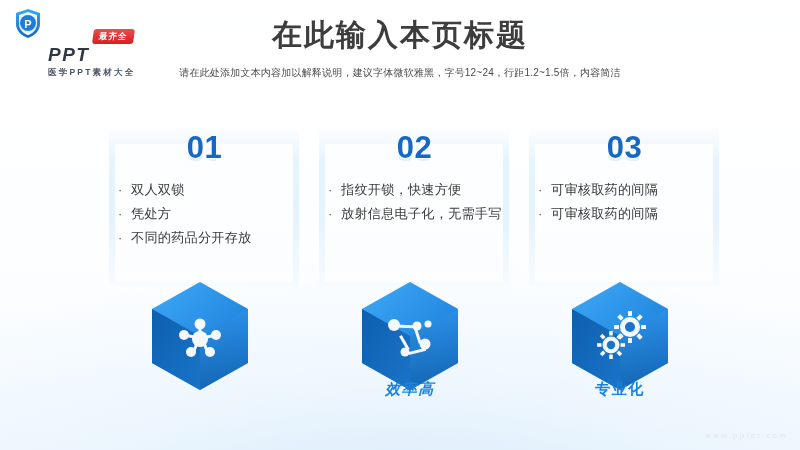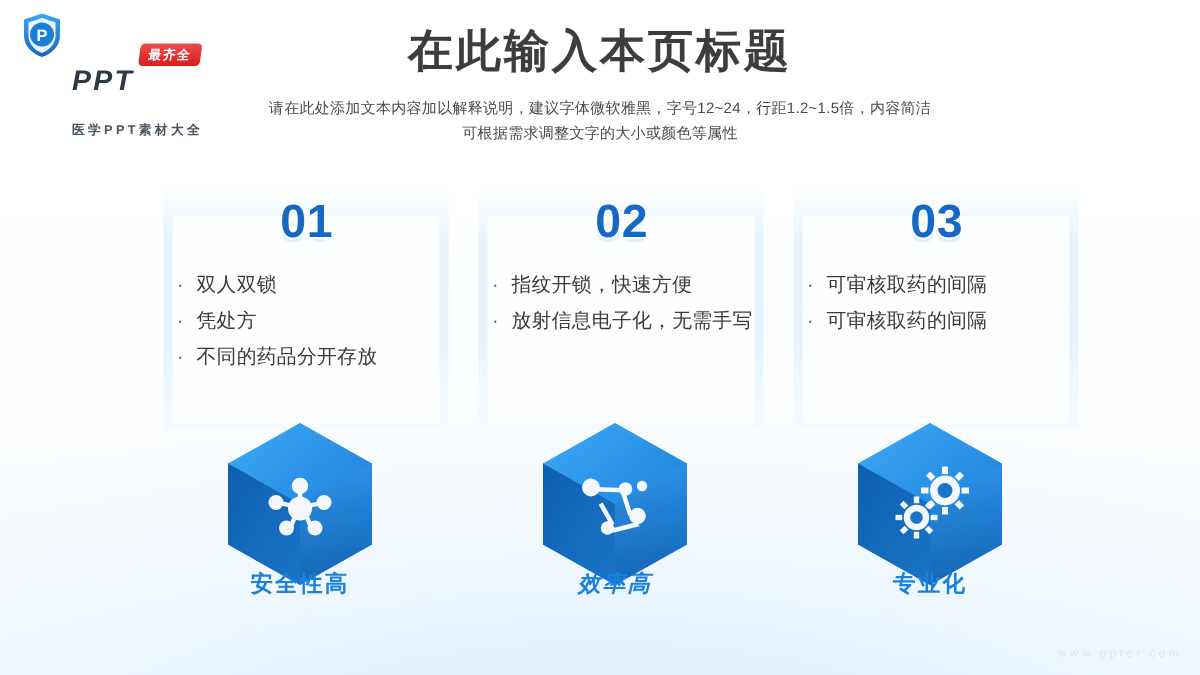--- a/index.html
+++ b/index.html
@@ -27,21 +27,21 @@
     font-size:19px; font-weight:bold; font-style:italic; letter-spacing:1.5px;
     color:#2f3944; line-height:1; font-family:"Liberation Sans",sans-serif;margin-top:36px;
   }
   .badge{
     margin-left:4px; background:linear-gradient(180deg,#ef4b4b,#d32020);
     color:#ffffff; font-size:8.5px; line-height:1; padding:3px 6px 3px 6px;
     border-radius:3px; font-weight:bold; letter-spacing:1px;
     transform:skewX(-8deg); white-space:nowrap;
   }
   .logo-sub{
-    font-size:8.5px; color:#4a5561; letter-spacing:2.2px; margin-top:17px; font-weight:bold;
+    font-size:8.5px; color:#4a5561; letter-spacing:2.2px; margin-top:3px; font-weight:bold;
     white-space:nowrap;
   }
 
   
   .title{
     position:absolute; left:0; top:16px; width:800px; text-align:center;
     font-size:30px; font-weight:bold; color:#3d3d3d; letter-spacing:2px;
     line-height:1.25;
   }
   .subtitle{
@@ -138,21 +138,20 @@
         <span class="ppt-word">PPT</span>
         <span class="badge">最齐全</span>
       </div>
       <div class="logo-sub">医学PPT素材大全</div>
     </div>
   </div>
 
   <div class="title">在此输入本页标题</div>
   <div class="subtitle">
     <div>请在此处添加文本内容加以解释说明，建议字体微软雅黑，字号12~24，行距1.2~1.5倍，内容简洁</div>
-    <div>可根据需求调整文字的大小或颜色等属性</div>
   </div>
 
   <div class="cols">
 
     <div class="col c1">
       <div class="panel"></div>
       <div class="num-ref">01</div>
       <div class="num">01</div>
       <div class="bullets">
         <div class="bullet"><span class="dot">·</span><span>双人双锁</span></div>
@@ -214,21 +213,20 @@
             <circle cx="62" cy="72" r="5"></circle>
             <circle cx="52" cy="59" r="8"></circle>
             <rect x="50.5" y="46" width="3" height="10"></rect>
             <rect x="38" y="55" width="12" height="3" transform="rotate(12 44 56)"></rect>
             <rect x="55" y="55" width="12" height="3" transform="rotate(-12 61 56)"></rect>
             <rect x="46" y="62" width="3" height="11" transform="rotate(22 47 67)"></rect>
             <rect x="56" y="62" width="3" height="11" transform="rotate(-22 57 67)"></rect>
           </g>
         </svg>
       </div>
-      <div class="hexlabel">安全性高</div>
     </div>
 
     <div class="hexwrap h2">
       <div class="hex">
         <svg width="104" height="112" viewBox="0 0 104 112">
           <defs>
             <linearGradient id="hx2a" x1="0" y1="0" x2="1" y2="1">
               <stop offset="0" stop-color="#3fa9f5"></stop>
                 <stop offset="1" stop-color="#1579d8"></stop>
             </linearGradient>

